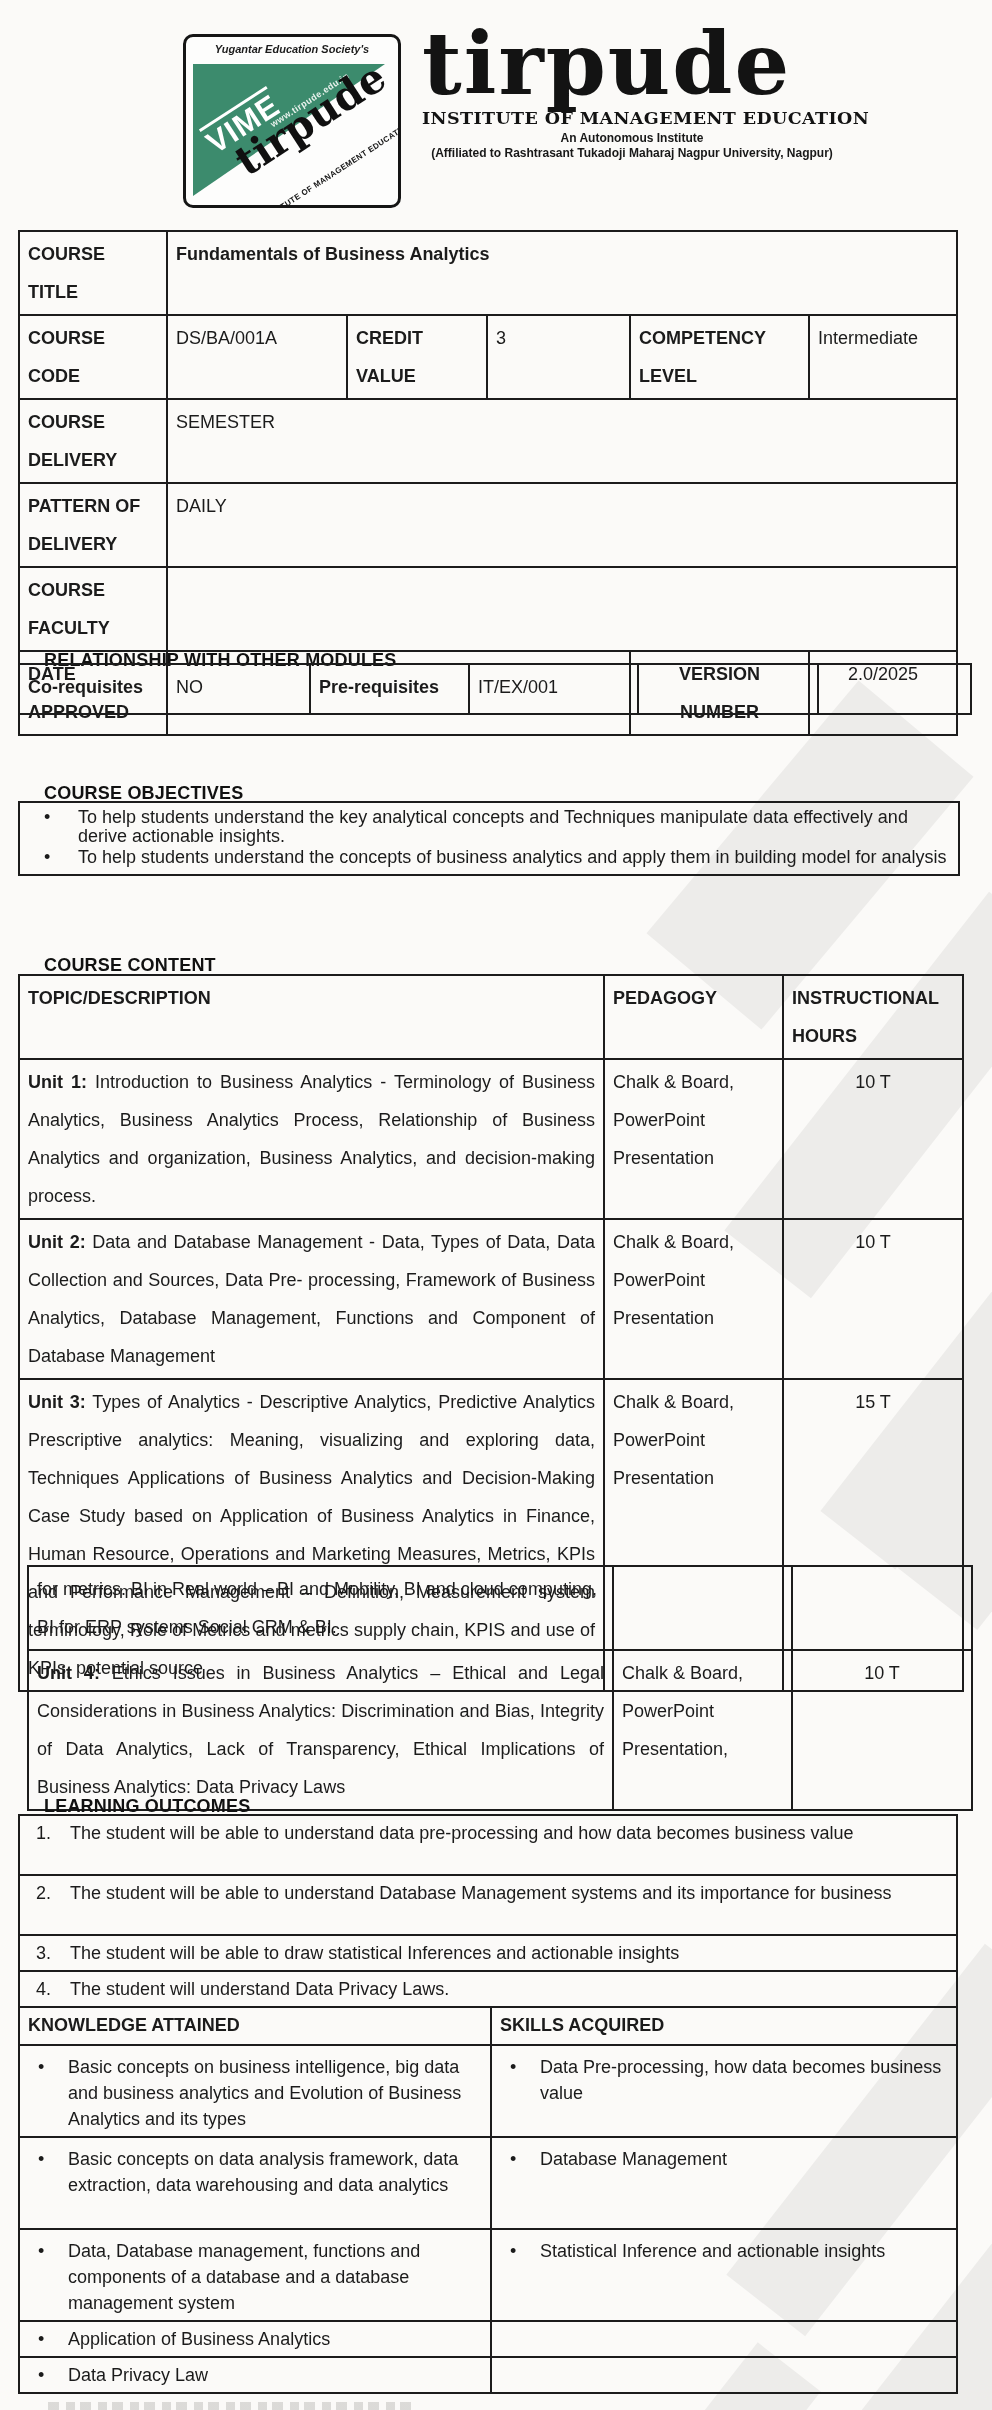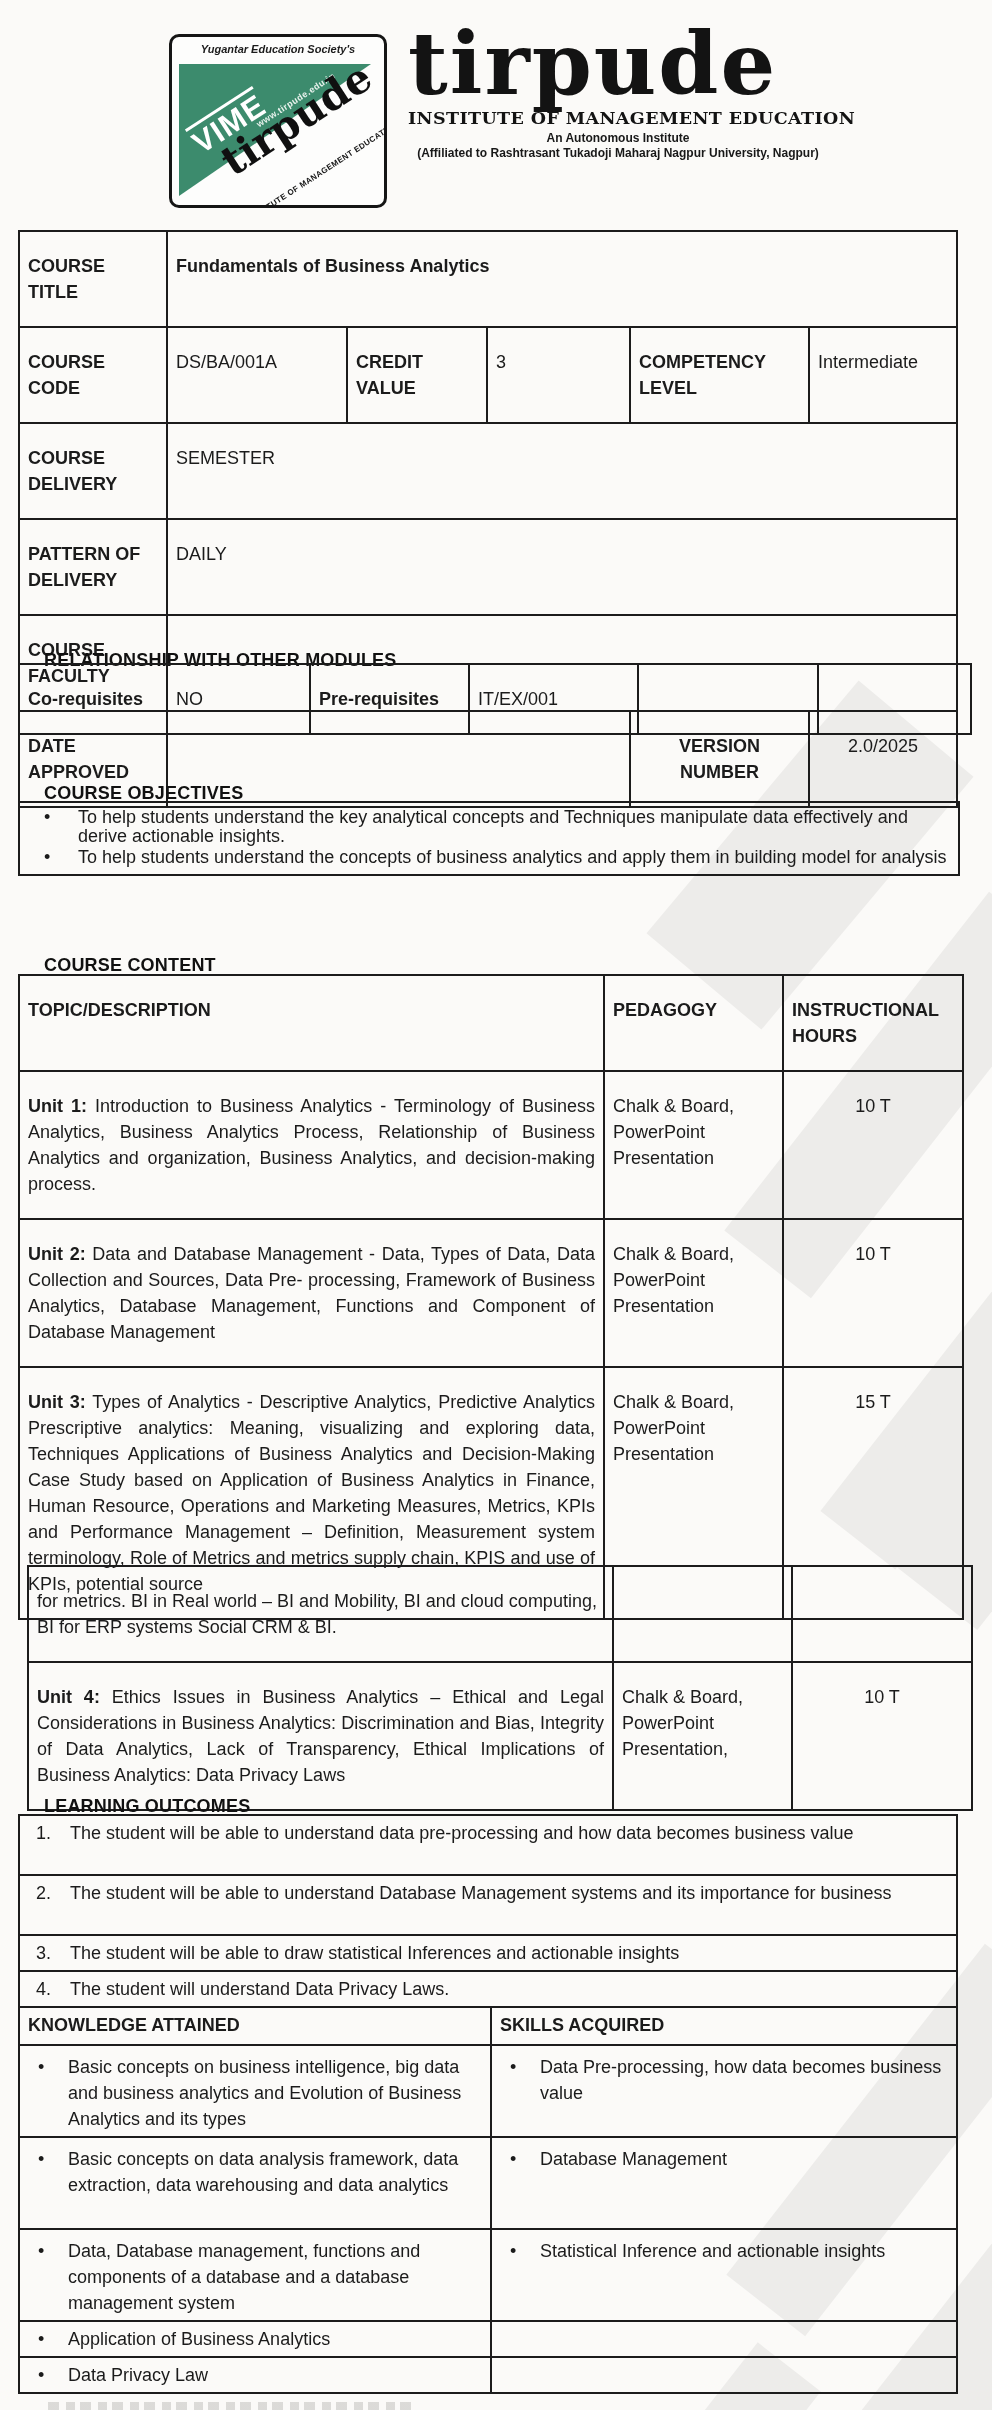--- a/index.html
+++ b/index.html
@@ -4,21 +4,21 @@
 <style>
   html,body{margin:0;padding:0;background:#e8e8e8;}
   .page{
     position:relative; width:992px; height:2410px; background:#fbfaf8;
     overflow:hidden; font-family:"Liberation Sans",sans-serif; color:#1b1b1b;
     margin:0 auto;
   }
   
   .wm{position:absolute; background:#edecea; z-index:0;}
   
-  .letterhead{position:absolute; left:4px; top:0; width:896px; height:215px; z-index:2;}
+  .letterhead{position:absolute; left:18px; top:0; width:896px; height:215px; z-index:2;}
   .logo-box{position:absolute; left:165px; top:34px; width:212px; height:168px;
     border:3px solid #151515; border-radius:10px; background:#fdfdfc; overflow:hidden;}
   .logo-society{position:absolute; top:6px; left:0; right:0; text-align:center;
     font-size:11px; font-weight:bold; font-style:italic; color:#1c1c1c;}
   .logo-tri{position:absolute; left:7px; top:27px; width:192px; height:132px;
     background:#3c8b6d; clip-path:polygon(0 0,100% 0,0 100%);}
   .logo-vime{position:absolute; left:16px; top:68px; transform:rotate(-33deg);
     color:#fff; font-weight:900; font-size:31px; letter-spacing:1px;
     border-top:3px solid #fff; padding-top:1px; line-height:1;}
   .logo-site{position:absolute; left:78px; top:58px; transform:rotate(-33deg);
@@ -30,22 +30,22 @@
   .brand{position:absolute; left:404px; top:22px; width:420px;}
   .brand-wordmark{font-family:"DejaVu Serif",serif; font-weight:bold; font-size:86px;
     line-height:.98; letter-spacing:2px; color:#131313;}
   .brand-inst{font-family:"DejaVu Serif",serif; font-weight:bold; font-size:17.5px;
     letter-spacing:.4px; margin-top:2px; white-space:nowrap; color:#131313;}
   .brand-auto{text-align:center; font-size:12px; font-weight:bold; margin-top:3px; color:#181818;}
   .brand-affil{text-align:center; font-size:12px; font-weight:bold; margin-top:1px; white-space:nowrap; color:#181818;}
   
   .sec{position:absolute; z-index:1;}
   .doc-table{border-collapse:collapse; table-layout:fixed; background:transparent;}
-  .doc-table td{border:2px solid #1c1c1c; padding:21px 8px; vertical-align:top;
-    font-size:18px; line-height:26px; background:transparent; overflow:hidden;}
+  .doc-table td{border:2px solid #1c1c1c; padding:3px 8px; vertical-align:top;
+    font-size:18px; line-height:38px; background:transparent; overflow:hidden;}
   .b{font-weight:bold;}
   .ctr{text-align:center;}
   .heading{font-size:18px; font-weight:bold; color:#111; letter-spacing:.2px;}
   
   .unit-cell{text-align:justify; line-height:27px; padding:5px 8px;}
   .ped-cell{line-height:27px; padding:5px 8px;}
   .hdr-cell{line-height:25px; padding:3px 8px; font-weight:bold;}
   .pad-top{padding-top:34px;}
   
   .obj-box{border:2px solid #1c1c1c; padding:3px 10px 5px 10px; font-size:18px; line-height:19px;}

